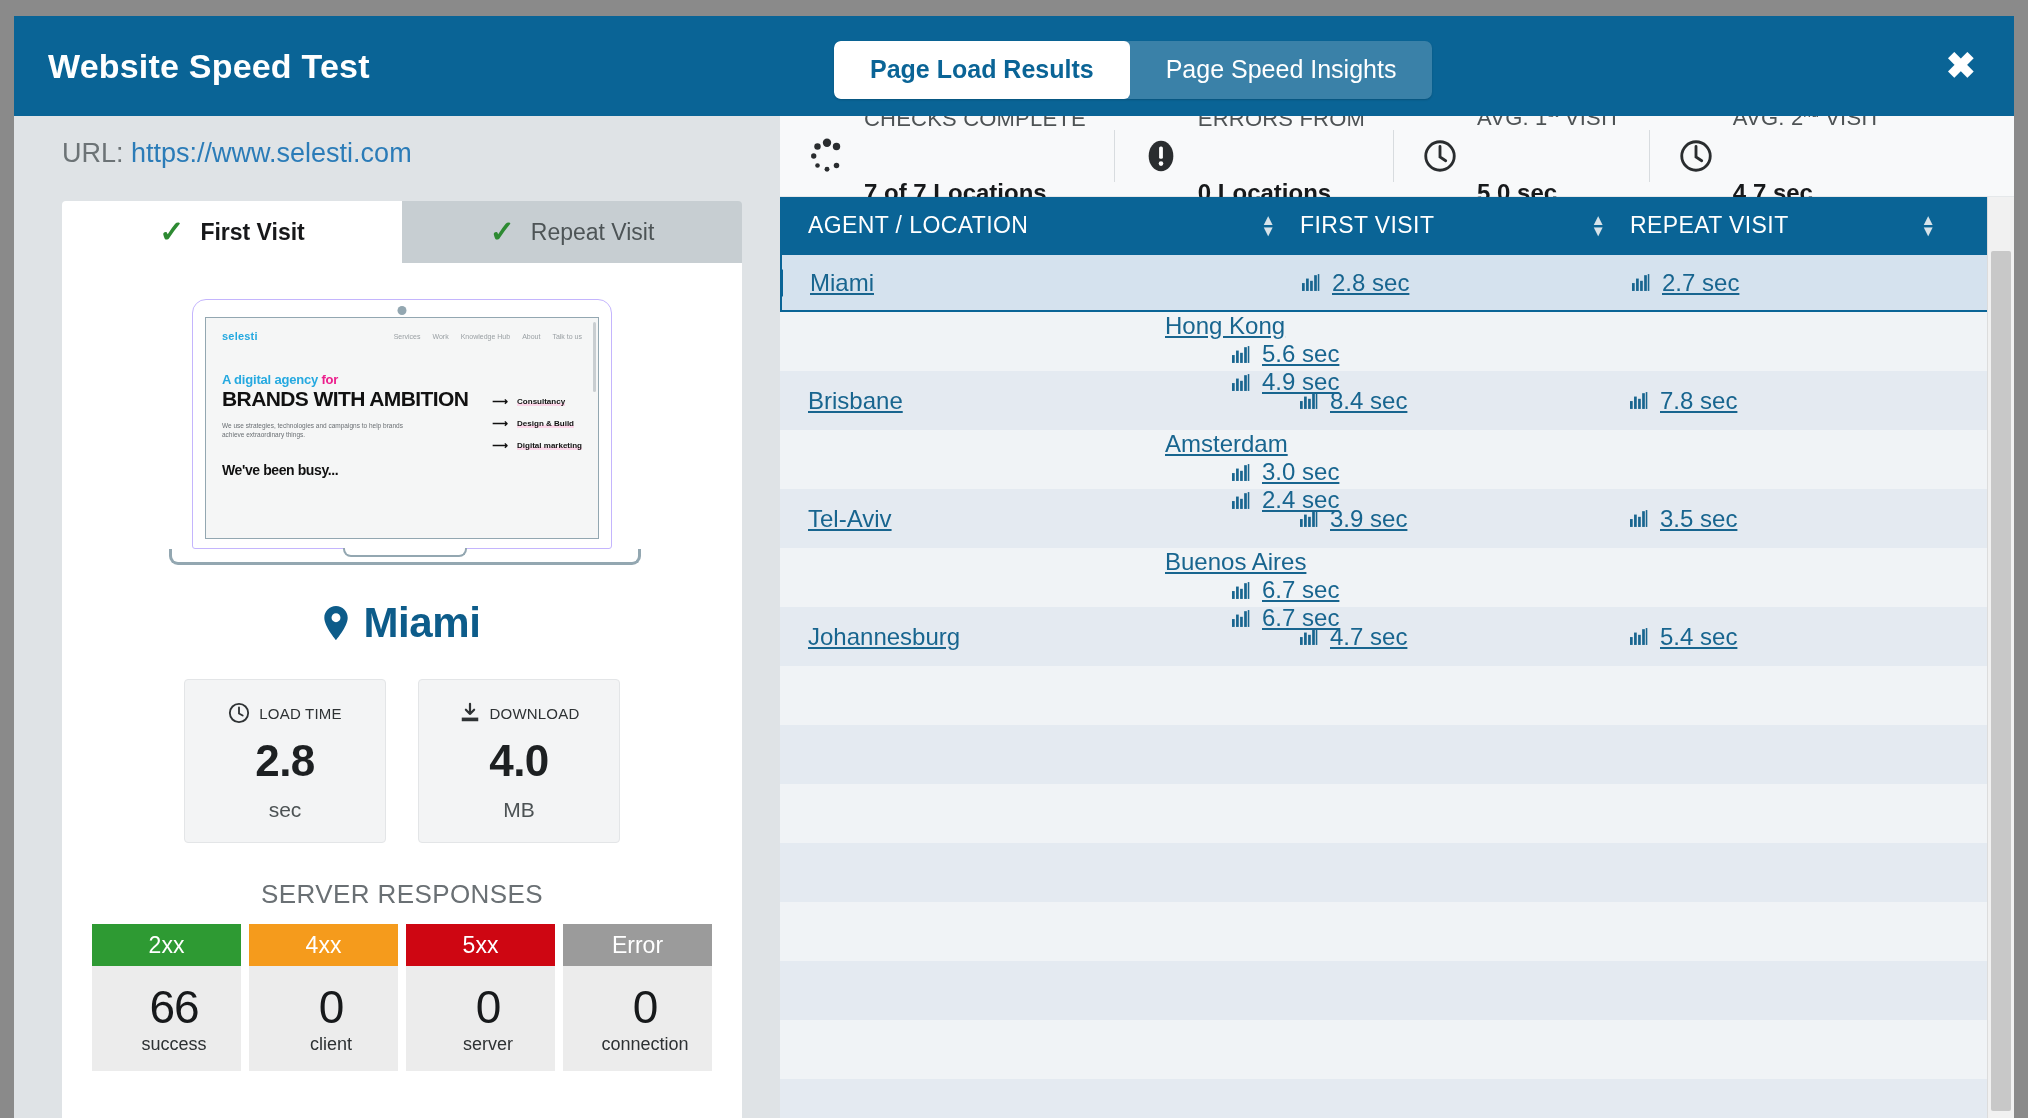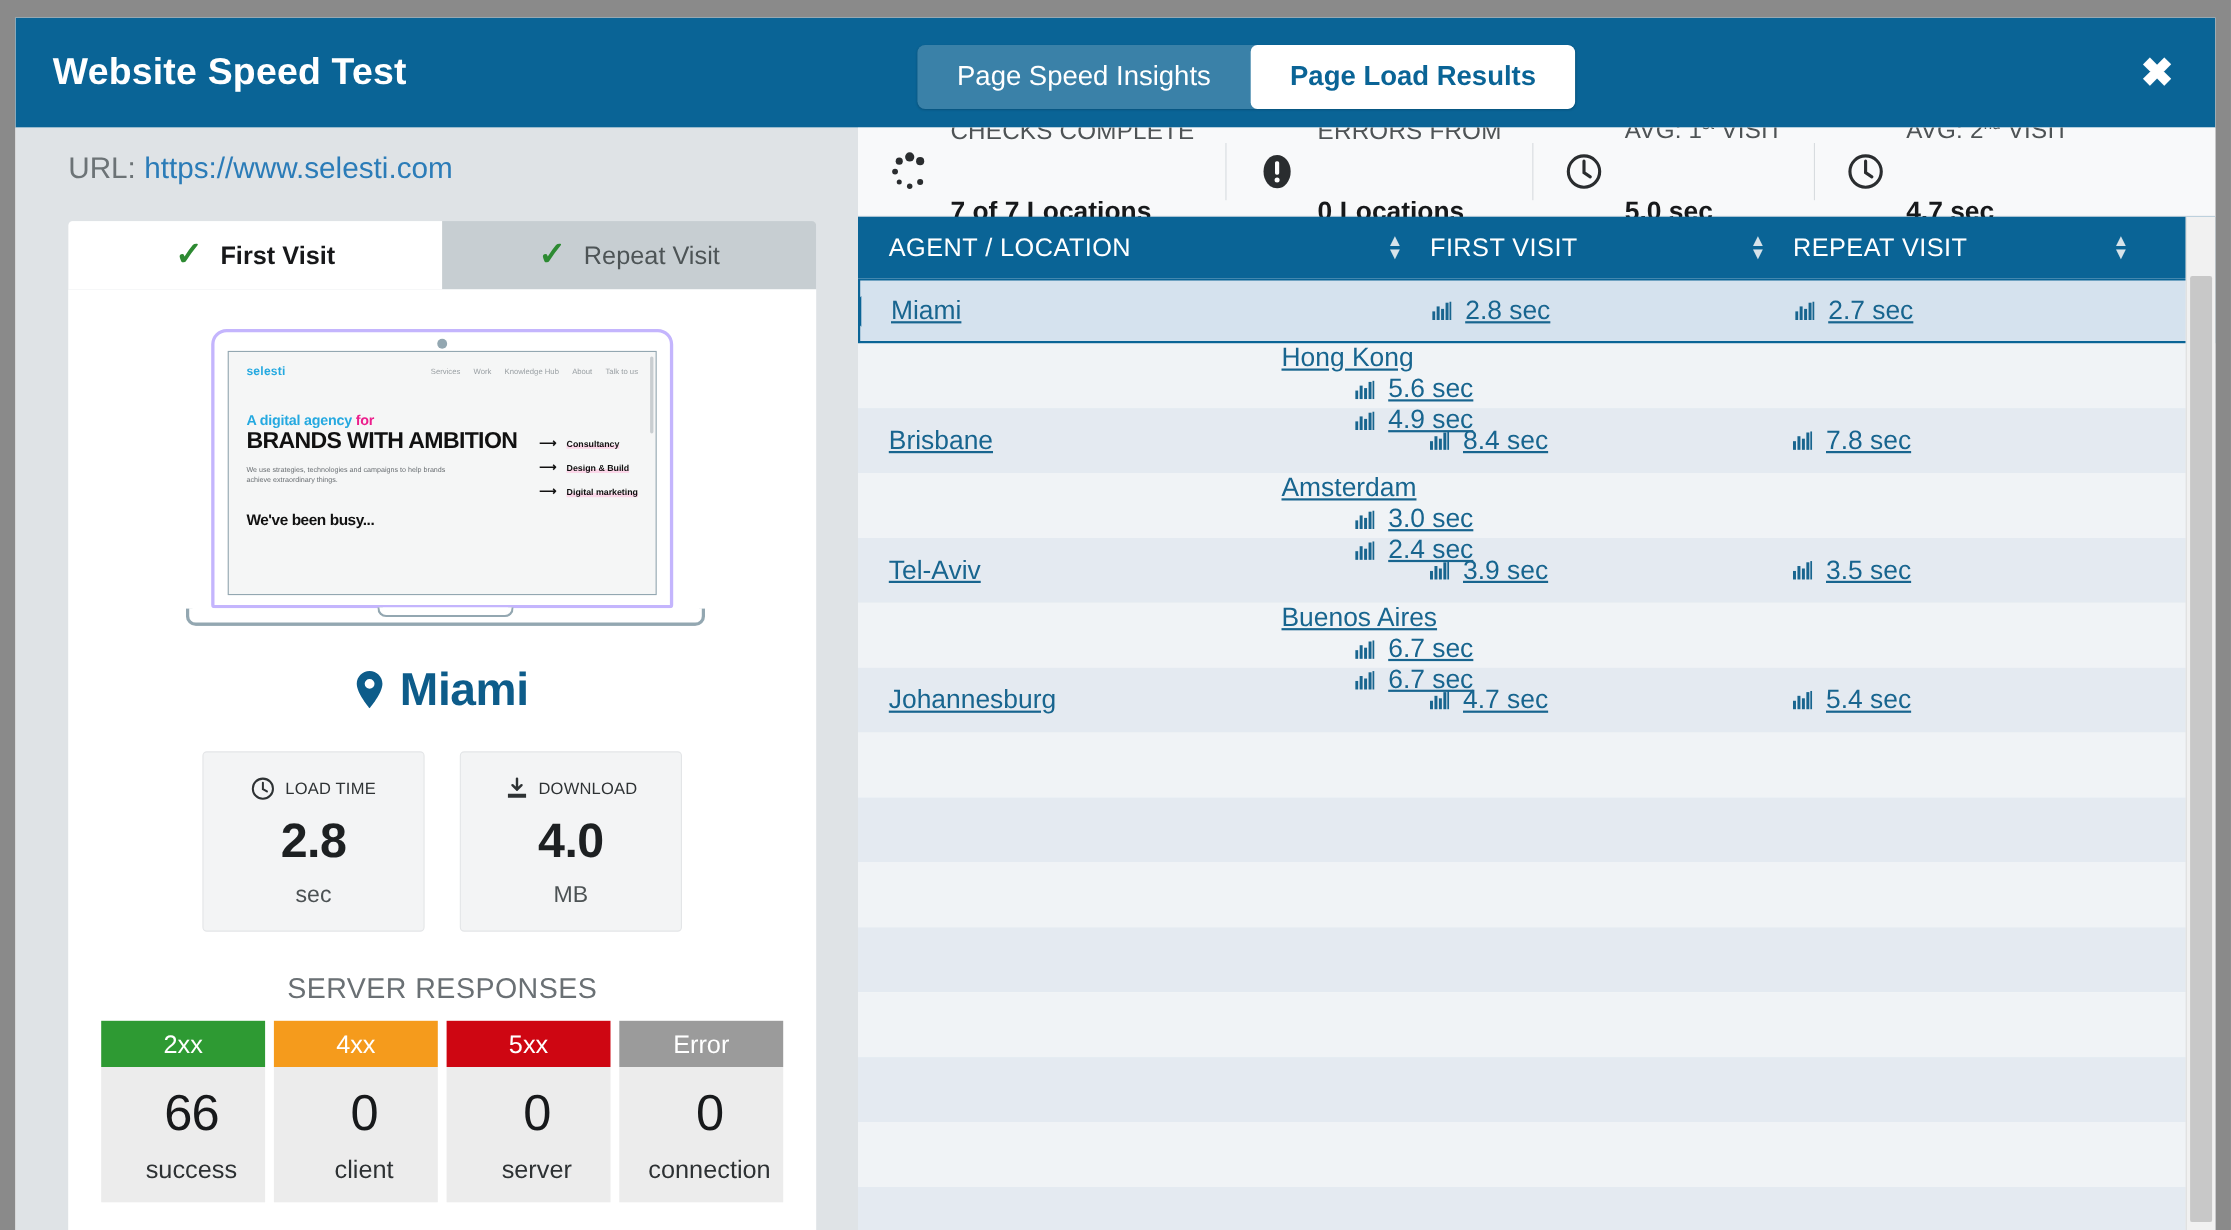--- a/index.html
+++ b/index.html
@@ -130,21 +130,21 @@
     padding: 14px 0 0 0;
   }
 
   
   .laptop {
     margin: 22px auto 0 auto;
     width: 420px;
     position: relative;
   }
   .laptop-lid {
-    border: 3px solid #c4b5fd;
+    border: 1px solid #c4b5fd;
     border-radius: 14px 14px 3px 3px;
     padding: 17px 12px 9px 12px;
     background: #ffffff;
     position: relative;
   }
   .laptop-cam {
     position: absolute;
     top: 6px; left: 50%;
     transform: translateX(-50%);
     width: 9px; height: 9px;
@@ -306,21 +306,21 @@
     display: flex; align-items: center; justify-content: center;
     color: #ffffff;
     font-size: 23px;
   }
   .response-body {
     background: #ececec;
     padding: 14px 0 16px 15px;
     text-align: center;
   }
   .response-count { font-size: 46px; color: #17191b; letter-spacing: -1px; }
-  .response-kind { font-size: 23px; color: #2d3133; margin-top: 12px; }
+  .response-kind { font-size: 18px; color: #2d3133; margin-top: 0; }
 
   
   .summary {
     height: 80px;
     background: #f8f9fa;
     display: flex;
     align-items: center;
     border-bottom: 1px solid #e5e8ea;
   }
   .summary-item {
@@ -435,22 +435,22 @@
 </style>
 </head>
 <body>
 
 <div class="app">
 
   <div class="header">
     <div class="app-title">Website Speed Test</div>
 
     <div class="tabs">
+      <div class="tab active">Page Load Results</div>
       <div class="tab">Page Speed Insights</div>
-      <div class="tab active">Page Load Results</div>
     </div>
 
     <div class="close-btn">✖</div>
   </div>
 
   <div class="body">
 
     <div class="left-panel">
 
       <div class="url-line">

